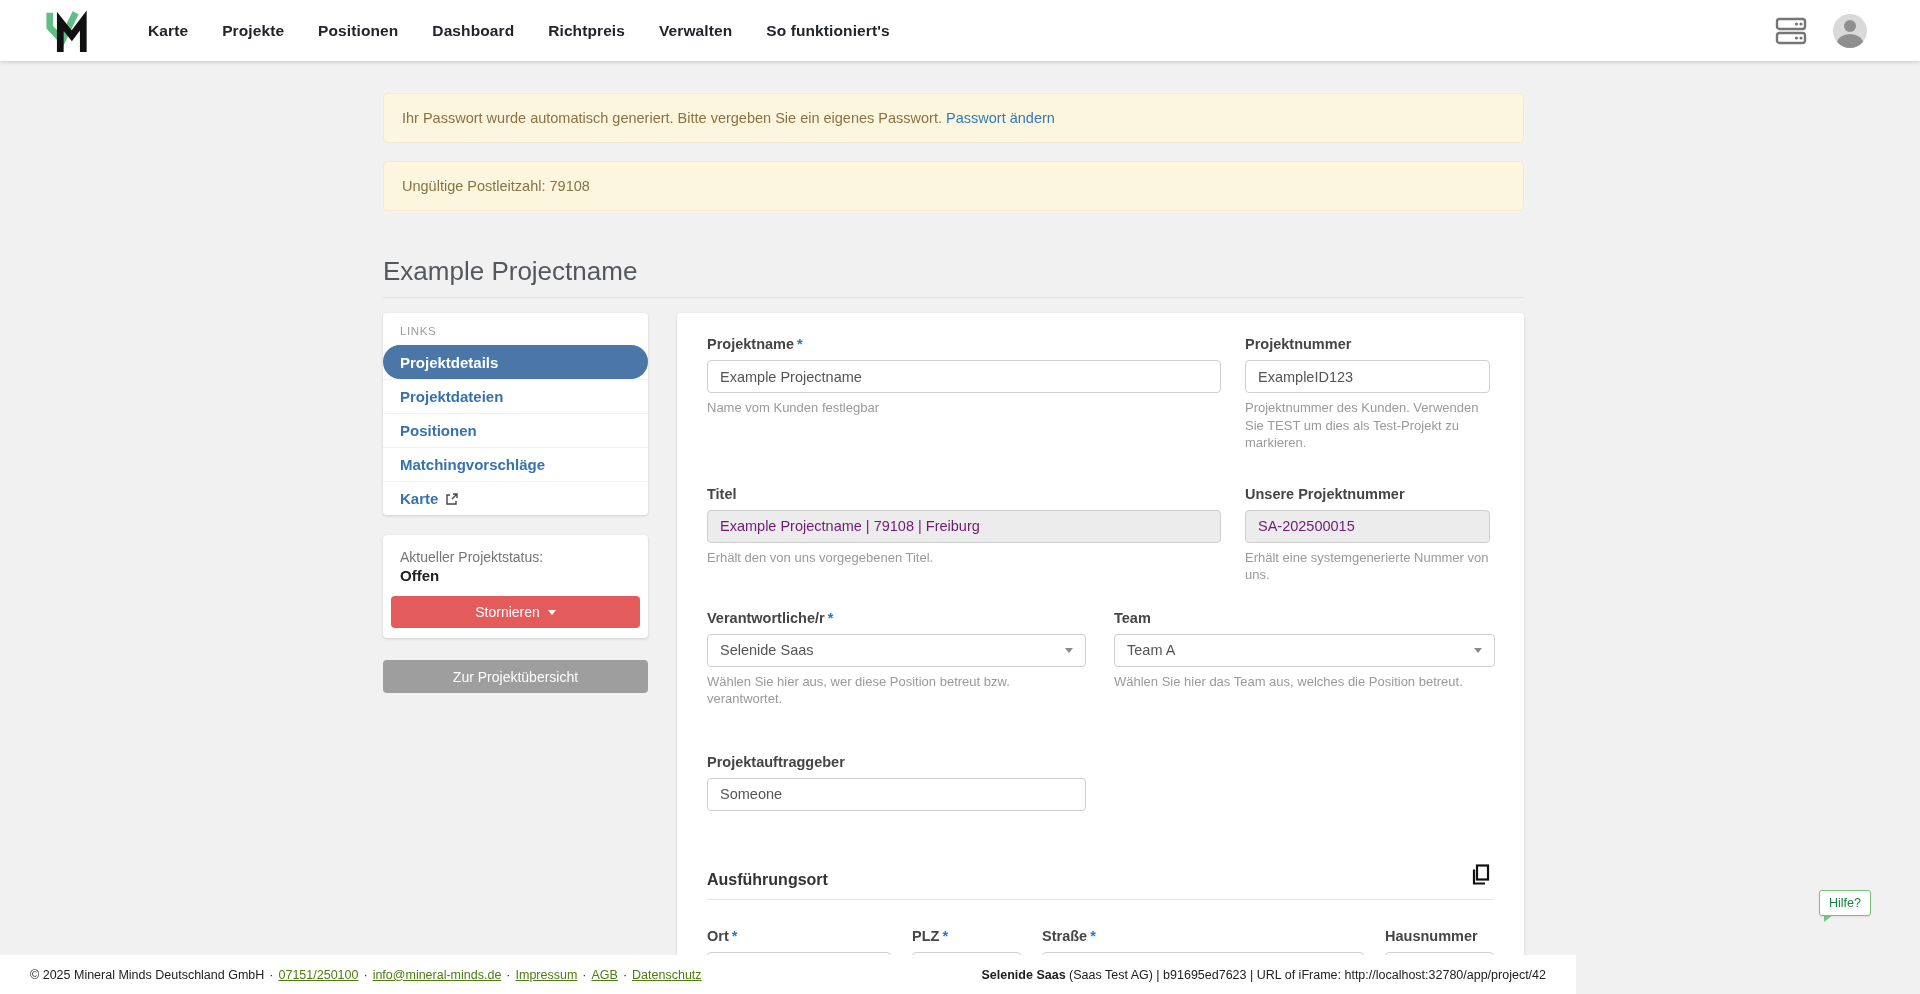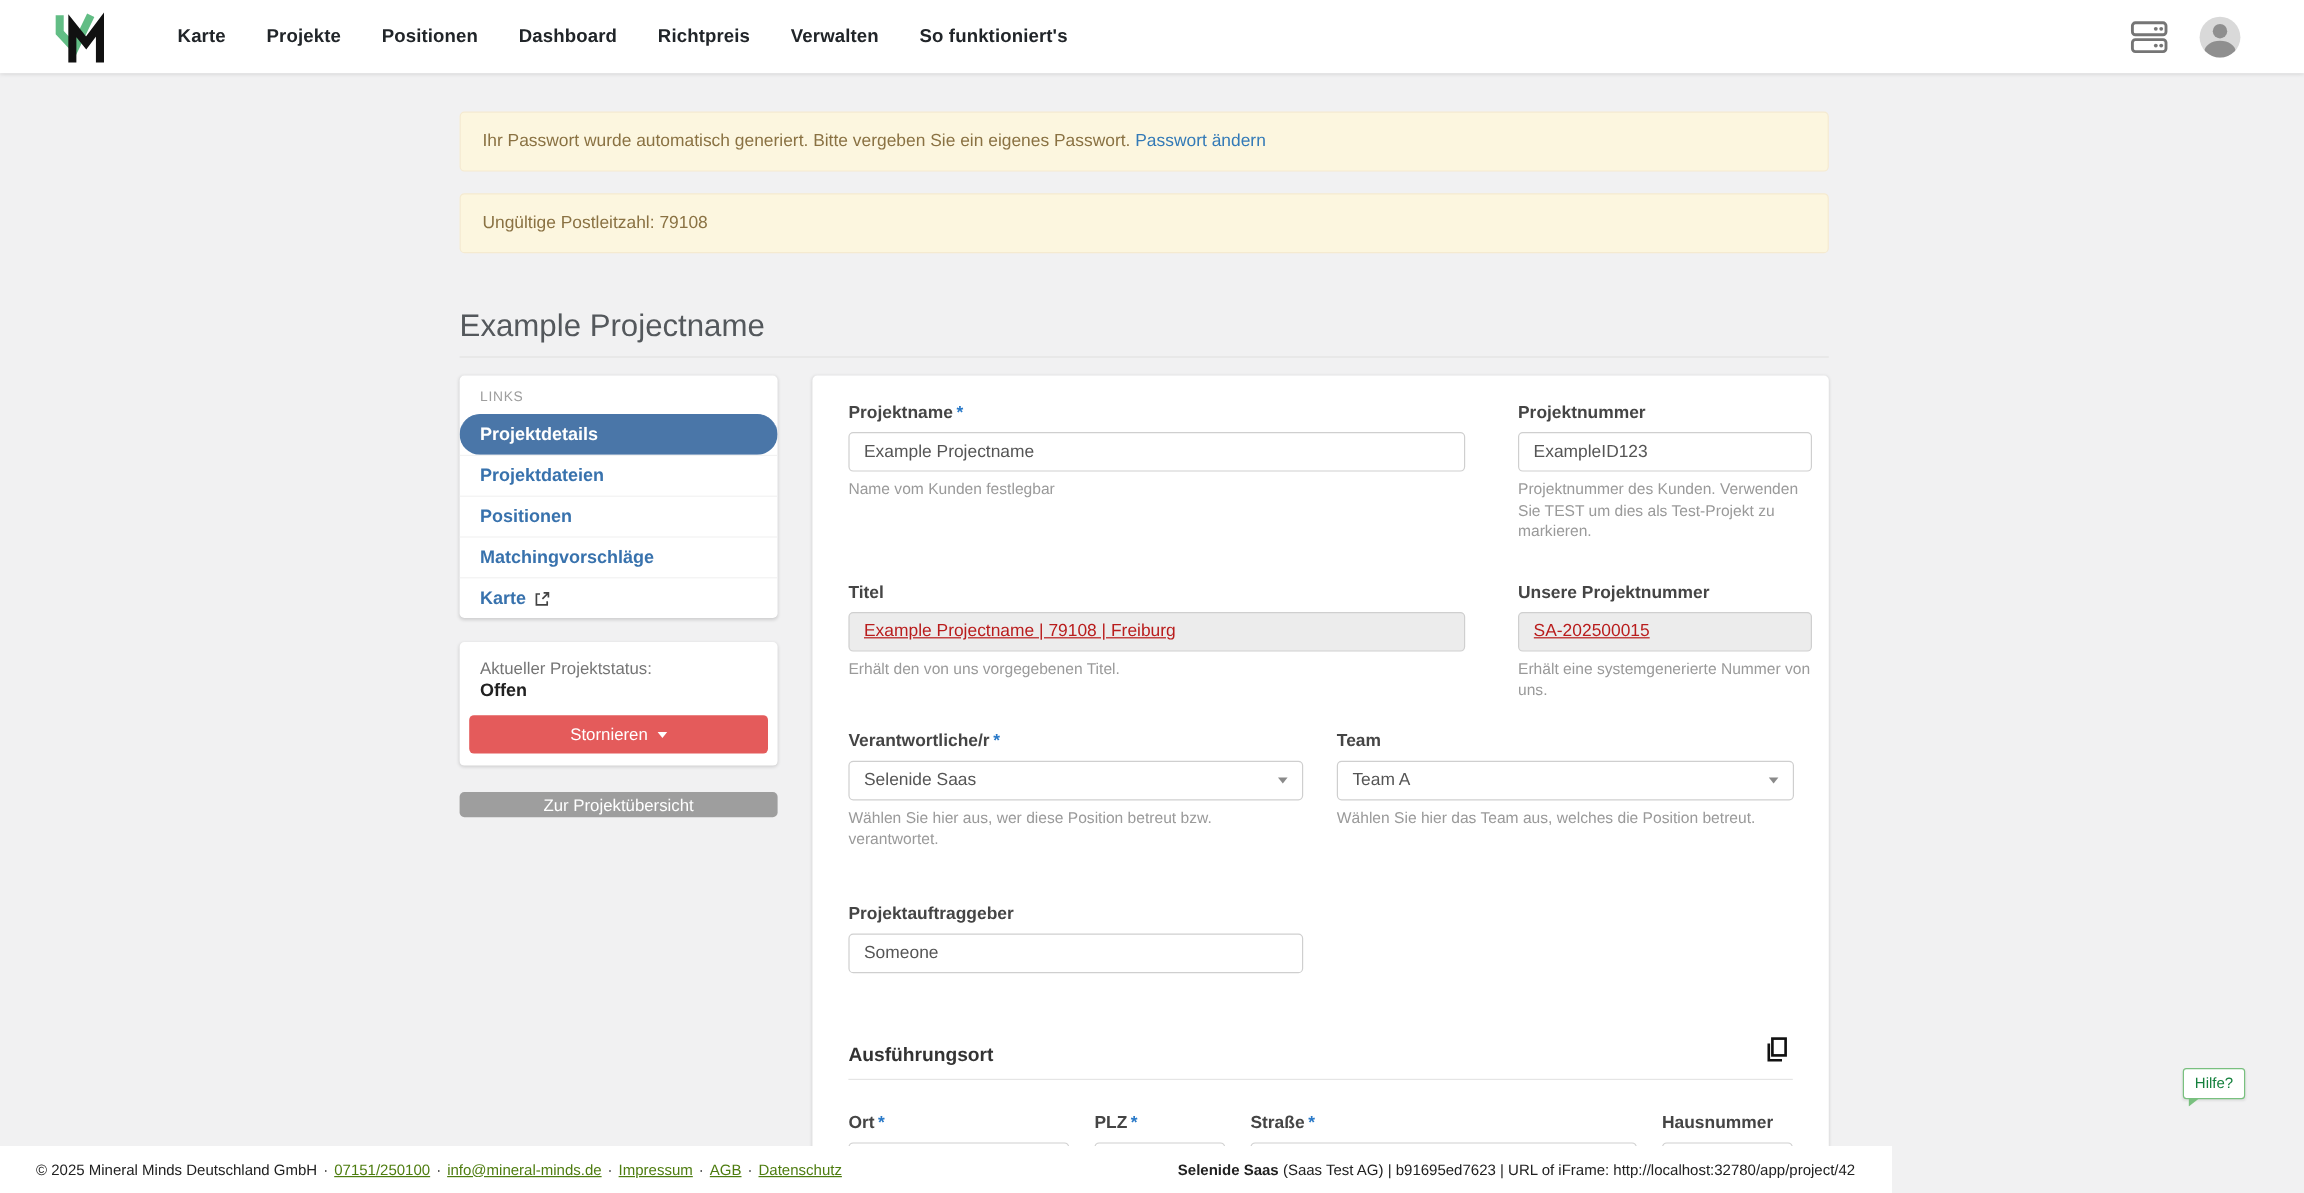--- a/index.html
+++ b/index.html
@@ -64,34 +64,34 @@
   .btn-danger {
     display:flex; align-items:center; justify-content:center; gap:8px;
     width:100%; height:32px; background:#e45b5b; color:#fff; border:none;
     border-radius:4px; font-size:14px; font-family:inherit; cursor:pointer;
   }
   .caret-down {
     width:0; height:0; border-left:4px solid transparent; border-right:4px solid transparent;
     border-top:5px solid #fff; display:inline-block;
   }
   .btn-overview {
-    margin-top:22px; width:100%; height:21px; background:#9e9e9e; color:#fff;
+    margin-top:22px; width:100%; height:33px; background:#9e9e9e; color:#fff;
     border:none; border-radius:4px; font-size:14px; font-family:inherit; cursor:pointer;
   }
   
   .main-card { flex:1 1 auto; padding:23px 30px 10px; }
-  .row-2col { display:grid; grid-template-columns:514px 245px; column-gap:44px; }
+  .row-2col { display:grid; grid-template-columns:514px 245px; column-gap:24px; }
   .row-5050 { display:grid; grid-template-columns:379px 381px; column-gap:28px; }
   label.f-label { display:block; font-size:14.5px; font-weight:700; color:#454545; margin-bottom:8px; }
   .req { color:#2979c8; margin-left:3px; }
   .t-input {
     width:100%; height:33px; border:1px solid #cfcfcf; border-radius:4px;
     padding:0 12px; font-size:14.5px; font-family:inherit; color:#555; background:#fff;
   }
-  .t-input:disabled, .t-input.disabled { background:#ececec; color:#b91c1c;text-decoration:underline; }
+  .t-input:disabled, .t-input.disabled { background:#ececec; color:#701a75; }
   .t-input::placeholder { color:#aaa; }
   .helper { margin-top:6px; font-size:13px; color:#9a9a9a; line-height:1.35; }
   .fake-select {
     height:33px; border:1px solid #cfcfcf; border-radius:4px; background:#fff;
     display:flex; align-items:center; padding:0 12px; font-size:14.5px; color:#555;
     cursor:pointer;
   }
   .fake-select .sel-caret {
     margin-left:auto; width:0; height:0;
     border-left:4px solid transparent; border-right:4px solid transparent;

